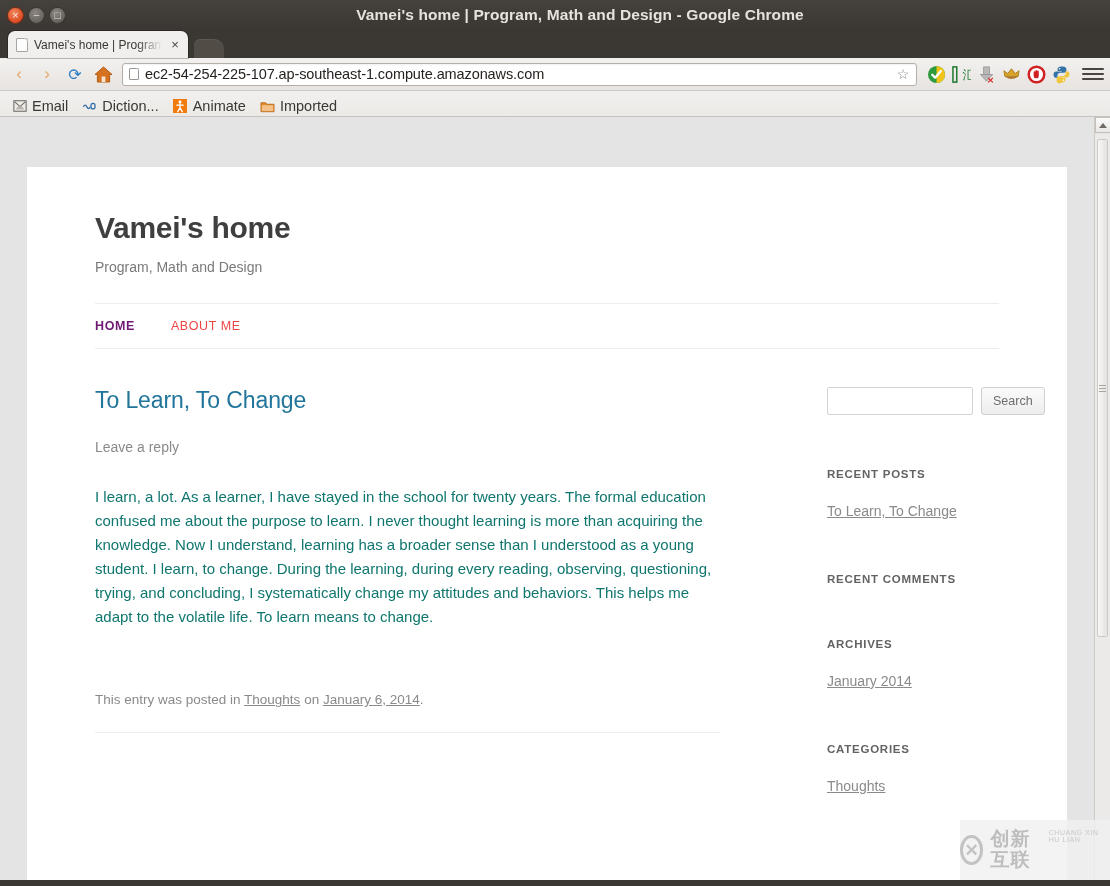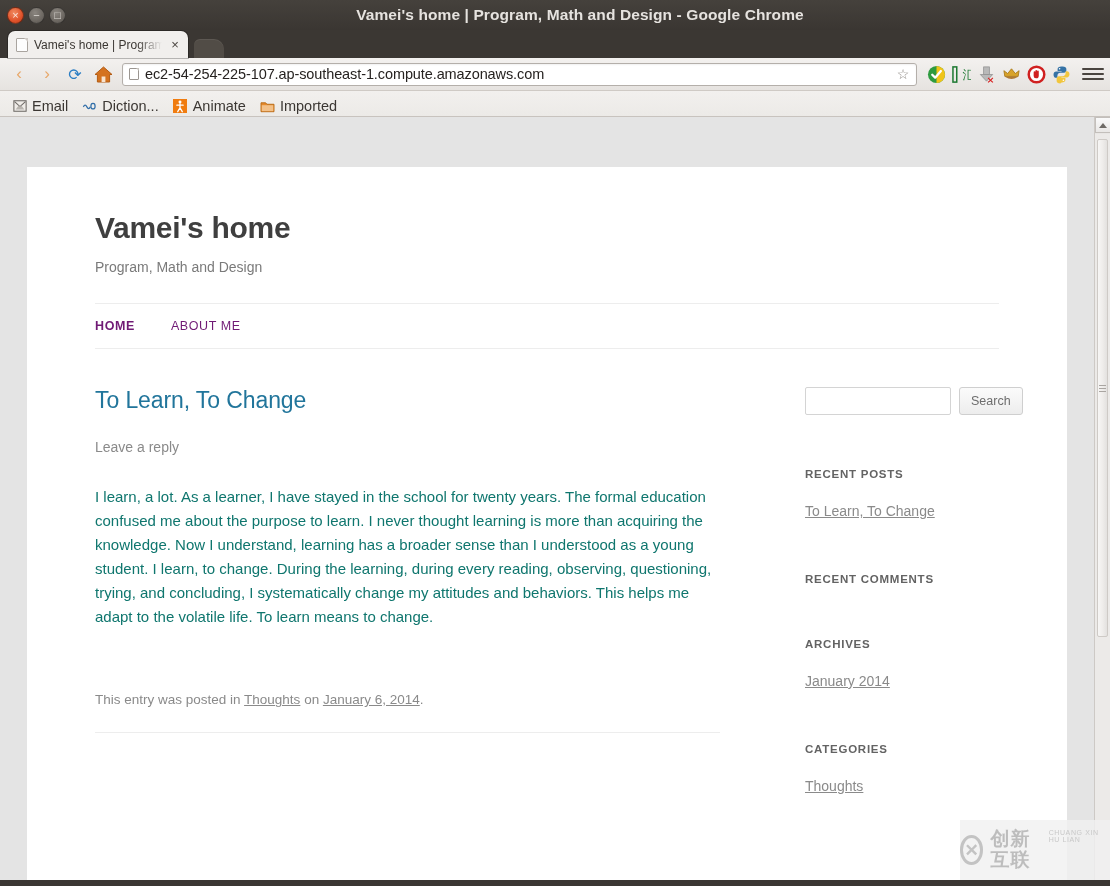--- a/index.html
+++ b/index.html
@@ -252,29 +252,29 @@
     margin-top: 28px;
     border-top: 1px solid #ededed;
     border-bottom: 1px solid #ededed;
     height: 46px;
     display: flex; align-items: center;
     gap: 36px;
   }
   .nav-item {
     font-size: 12.5px;
     letter-spacing: .6px;
-    color: #701a75;
+    color: #ef4444;
     text-decoration: none;
     cursor: default;
   }
   .nav-item.current { color: #701a75; font-weight: bold; }
 
   .content-row { display: flex; padding-top: 38px; }
   .main-col { width: 625px; flex: 0 0 auto; }
-  .side-col { width: 240px; flex: 0 0 auto; margin-left: 85px; }
+  .side-col { width: 240px; flex: 0 0 auto; margin-left: 107px; }
 
   .post-title {
     margin: 0;
     font-size: 23px;
     font-weight: normal;
     color: #21759b;
     letter-spacing: -.1px;
   }
   .post-meta-top { margin-top: 25px; font-size: 14px; }
   .post-meta-top a {

